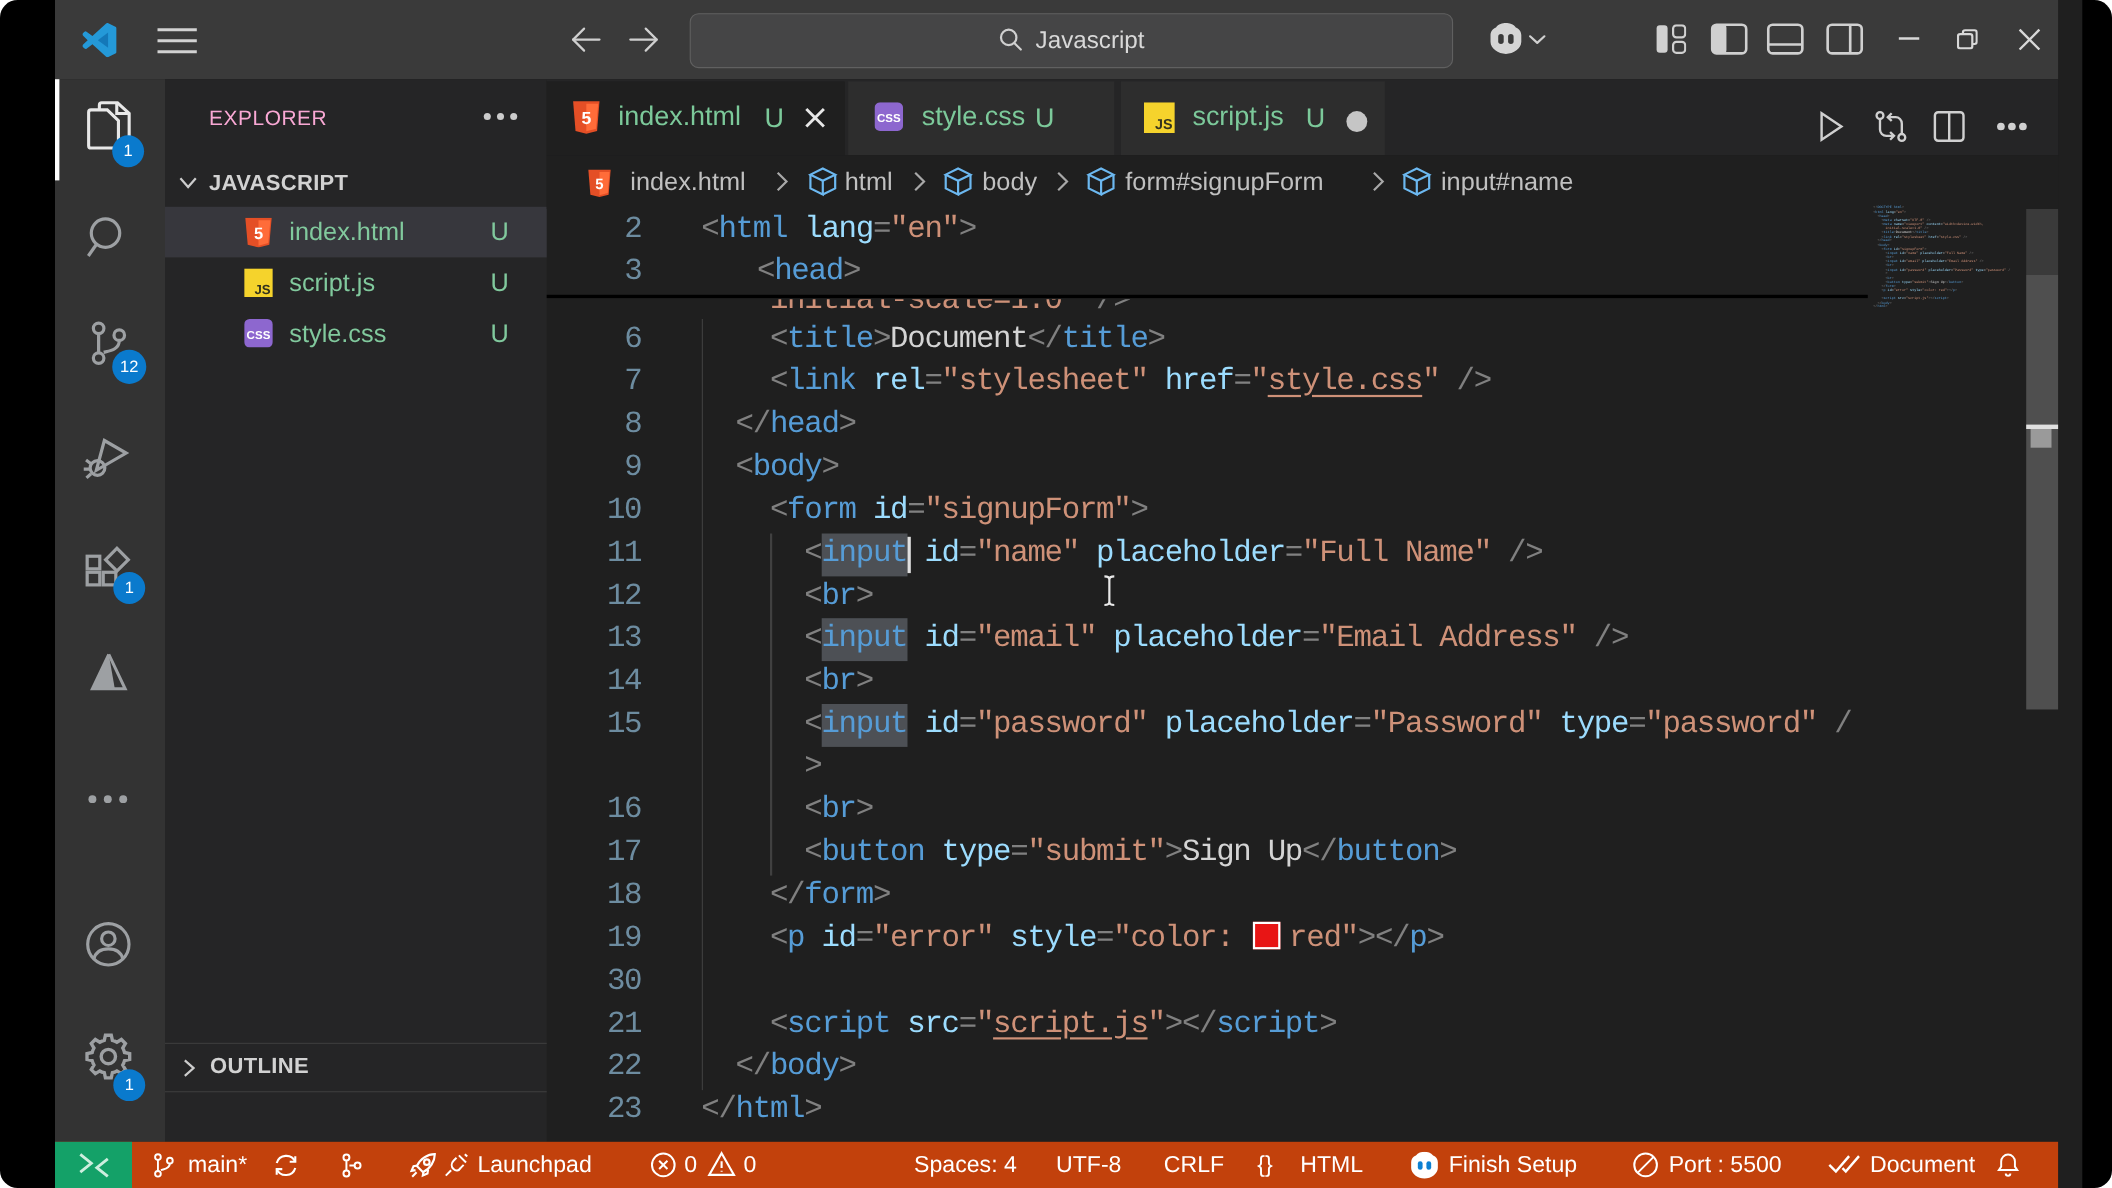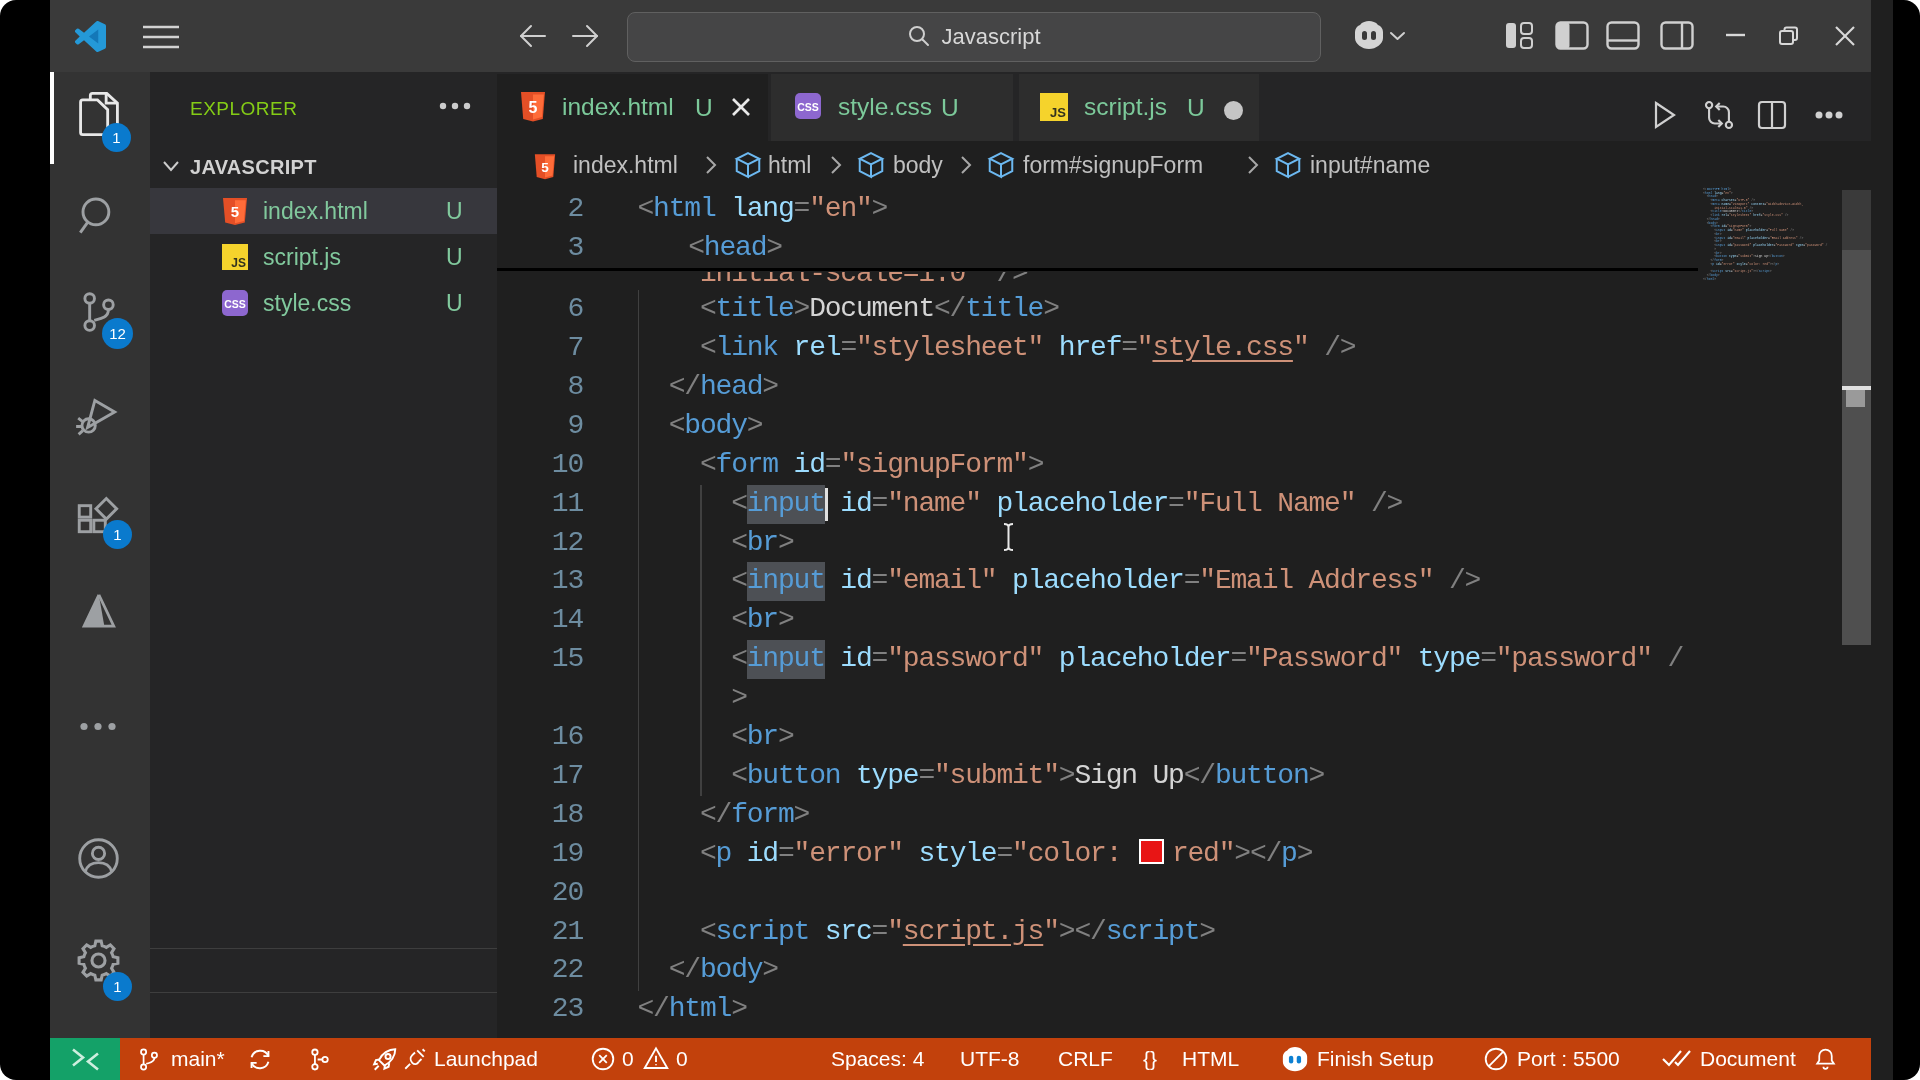--- a/index.html
+++ b/index.html
@@ -172,21 +172,21 @@
       </svg>
  <svg class="abs" style="left:24px;top:864px" width="49" height="49" viewBox="0 0 24 24">
         <g fill="none" stroke="#9da0a3" stroke-width="1.5">
           <circle cx="12" cy="12" r="3.2"></circle>
           <path d="M10.7 2.5 h2.6 l.5 2.3 a7.5 7.5 0 0 1 2 .8 l2-1.2 1.8 1.8 -1.2 2 a7.5 7.5 0 0 1 .8 2 l2.3.5 v2.6 l-2.3.5 a7.5 7.5 0 0 1 -.8 2 l1.2 2 -1.8 1.8 -2-1.2 a7.5 7.5 0 0 1 -2 .8 l-.5 2.3 h-2.6 l-.5-2.3 a7.5 7.5 0 0 1 -2-.8 l-2 1.2 -1.8-1.8 1.2-2 a7.5 7.5 0 0 1 -.8-2 l-2.3-.5 v-2.6 l2.3-.5 a7.5 7.5 0 0 1 .8-2 l-1.2-2 1.8-1.8 2 1.2 a7.5 7.5 0 0 1 2-.8 z"></path>
         </g>
       </svg>
  <div class="badge" style="left:53px;top:900px;width:29px;height:29px;line-height:29px">1</div>
 </div>
 <div id="sidebar">
- <div class="abs" style="left:40px;top:26px;font-size:19px;color:#84cc16;letter-spacing:0.5px">EXPLORER</div>
+ <div class="abs" style="left:40px;top:26px;font-size:19px;color:#f9a8d4;letter-spacing:0.5px">EXPLORER</div>
  <svg class="abs" style="left:289px;top:30px" width="36" height="10">
         <g fill="#cccccc">
           <circle cx="4" cy="4" r="3.2"></circle>
           <circle cx="16" cy="4" r="3.2"></circle>
           <circle cx="28" cy="4" r="3.2"></circle>
         </g>
       </svg>
  <div class="sbrow" style="top:72px">
    <svg class="abs" style="left:12px;top:15px" width="18" height="14">
           <polyline points="2,3 9,11 16,3" fill="none" stroke="#cccccc" stroke-width="2"></polyline>
@@ -212,20 +212,26 @@
  </div>
  <div class="sbrow" style="top:208px">
    <svg class="abs" style="left:72px;top:10px" width="26" height="26">
           <rect width="26" height="26" rx="5" fill="#8d67cf"></rect>
           <text x="13" y="18" font-size="10.5" font-weight="bold" fill="#fff" text-anchor="middle" font-family="Liberation Sans">CSS</text>
         </svg>
    <div class="fname" style="left:113px">style.css</div>
    <div class="fname" style="left:296px">U</div>
  </div>
  <div class="sep" style="left:0;top:875.5px"></div>
+ <div class="sbrow" style="top:876px;height:44px">
+   <svg class="abs" style="left:15px;top:14px" width="14" height="18">
+          <polyline points="3,2 11,9 3,16" fill="none" stroke="#cccccc" stroke-width="2"></polyline>
+        </svg>
+   <div class="hdr" style="left:41px;letter-spacing:0.3px">OUTLINE</div>
+ </div>
  <div class="sep" style="left:0;top:920.4px"></div>
 </div>
 <div id="tabbar">
  <div class="abs" style="left:0;top:2px;width:271px;height:66.5px;background:#1f1f1f">
    <svg class="abs" style="left:23px;top:17px" width="26" height="31" viewBox="0 0 26 31">
           <path fill="#e44f26" d="M1 1 h24 l-2.2 27 L13 30.5 3.2 28 Z"></path>
           <path fill="#ff6c39" d="M13 3.4 h10.8 L21.9 26 13 28.4 Z"></path>
           <text x="13" y="22" font-size="16" font-weight="bold" fill="#fff" text-anchor="middle" font-family="Liberation Sans">5</text>
         </svg>
    <div class="abs tabtxt" style="left:65px;top:19px">index.html</div>
@@ -358,21 +364,21 @@
 <div class="cl mono" style="top:366.75px">      <span class="p">&lt;</span><span class="t">input</span> <span class="a">id</span><span class="p">=</span><span class="s">"password"</span> <span class="a">placeholder</span><span class="p">=</span><span class="s">"Password"</span> <span class="a">type</span><span class="p">=</span><span class="s">"password"</span> <span class="p">/</span></div>
 <div class="cl mono" style="top:405.65px">      <span class="p">&gt;</span></div>
 <div class="ln mono" style="top:444.55px">16</div>
 <div class="cl mono" style="top:444.55px">      <span class="p">&lt;</span><span class="t">br</span><span class="p">&gt;</span></div>
 <div class="ln mono" style="top:483.45px">17</div>
 <div class="cl mono" style="top:483.45px">      <span class="p">&lt;</span><span class="t">button</span> <span class="a">type</span><span class="p">=</span><span class="s">"submit"</span><span class="p">&gt;</span><span class="w">Sign Up</span><span class="p">&lt;/</span><span class="t">button</span><span class="p">&gt;</span></div>
 <div class="ln mono" style="top:522.35px">18</div>
 <div class="cl mono" style="top:522.35px">    <span class="p">&lt;/</span><span class="t">form</span><span class="p">&gt;</span></div>
 <div class="ln mono" style="top:561.25px">19</div>
 <div class="cl mono" style="top:561.25px">    <span class="p">&lt;</span><span class="t">p</span> <span class="a">id</span><span class="p">=</span><span class="s">"error"</span> <span class="a">style</span><span class="p">=</span><span class="s">"color: </span><span class="swatch"></span><span class="s">red"</span><span class="p">&gt;&lt;/</span><span class="t">p</span><span class="p">&gt;</span></div>
-<div class="ln mono" style="top:600.15px">20</div>
+<div class="ln mono" style="top:600.15px">30</div>
 <div class="ln mono" style="top:639.05px">21</div>
 <div class="cl mono" style="top:639.05px">    <span class="p">&lt;</span><span class="t">script</span> <span class="a">src</span><span class="p">=</span><span class="s">"<span class="u">script.js</span>"</span><span class="p">&gt;&lt;/</span><span class="t">script</span><span class="p">&gt;</span></div>
 <div class="ln mono" style="top:677.95px">22</div>
 <div class="cl mono" style="top:677.95px">  <span class="p">&lt;/</span><span class="t">body</span><span class="p">&gt;</span></div>
 <div class="ln mono" style="top:716.85px">23</div>
 <div class="cl mono" style="top:716.85px"><span class="p">&lt;/</span><span class="t">html</span><span class="p">&gt;</span></div>
 <div class="abs" style="left:327.7px;top:214px;width:3px;height:33px;background:#e0e0e0"></div>
 <svg class="abs" style="left:503px;top:248px" width="17" height="30">
           <g stroke="#e8e8e8" stroke-width="2" fill="none">
             <path d="M4 2 C6.5 2 8.5 3 8.5 5 C8.5 3 10.5 2 13 2 M4 28 C6.5 28 8.5 27 8.5 25 C8.5 27 10.5 28 13 28 M8.5 5 V25"></path>

